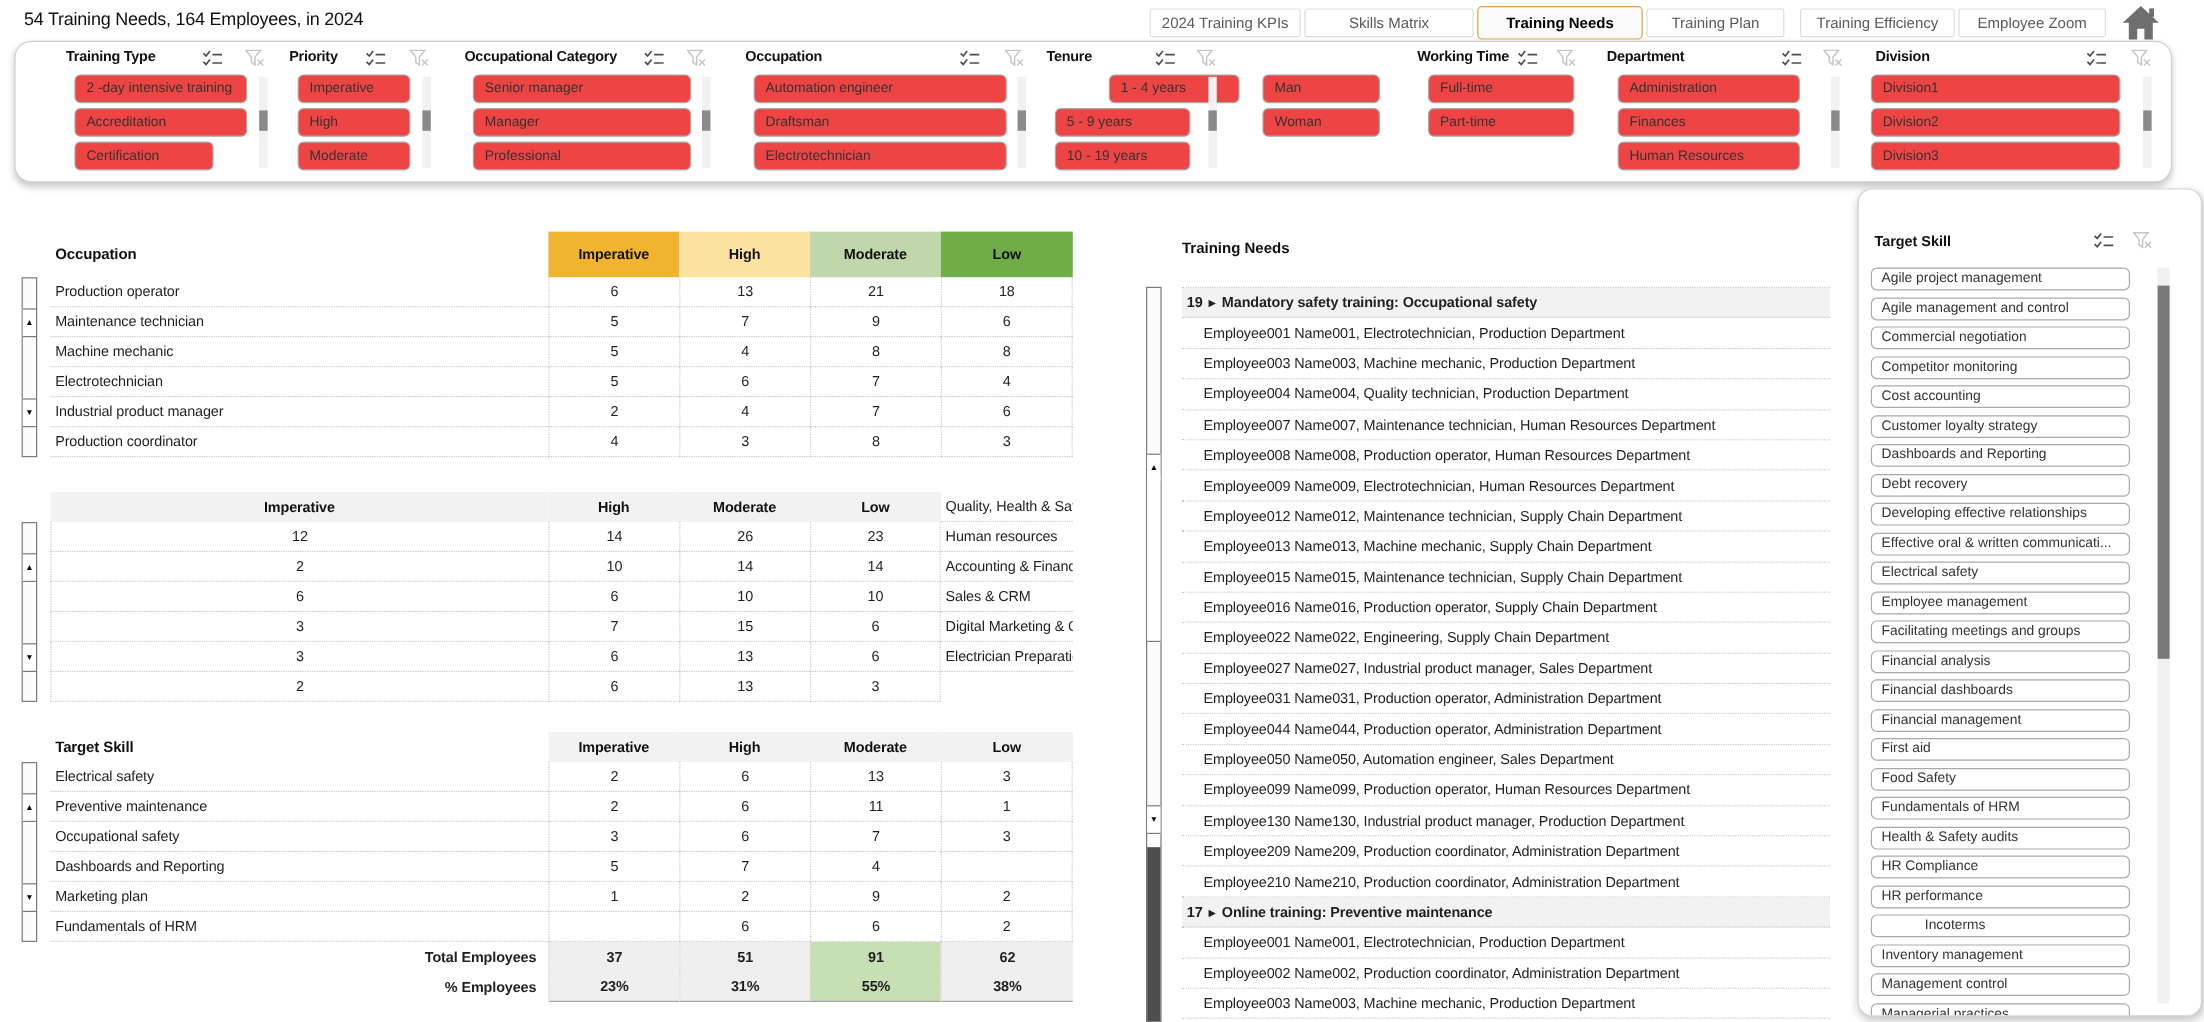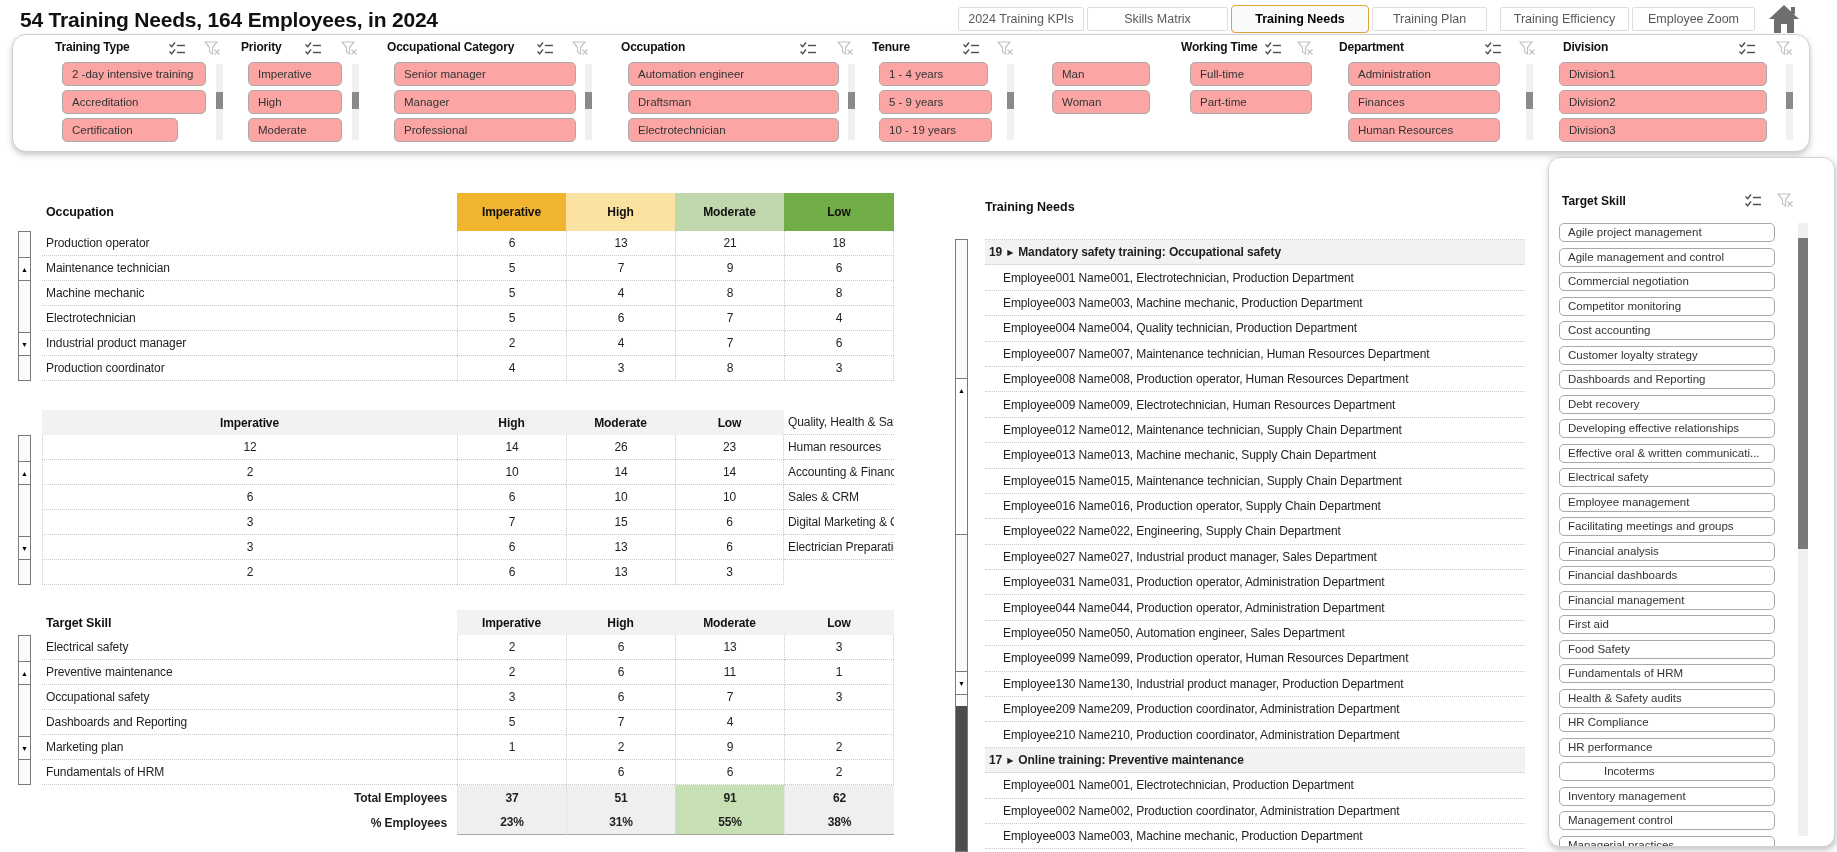--- a/index.html
+++ b/index.html
@@ -1,28 +1,28 @@
 <!DOCTYPE html>
 <html><head>
 <meta charset="utf-8">
 <style>
   html,body{margin:0;padding:0;background:#fff;}
   #app{position:relative;width:1837px;height:852px;background:#fff;overflow:hidden;
        font-family:"Liberation Sans","DejaVu Sans",sans-serif;color:#1f1f1f;}
   
-  .page-title{position:absolute;left:20px;top:8px;font-size:21px;font-weight:bold;color:#111;letter-spacing:-.2px;}
+  .page-title{position:absolute;left:20px;top:8px;font-size:15px;font-weight:normal;color:#111;letter-spacing:-.2px;}
   .tab{position:absolute;top:7px;height:24px;border:1px solid #DEDEDE;background:#fff;color:#595959;
        font-size:12.5px;display:flex;align-items:center;justify-content:center;border-radius:2px;cursor:pointer;box-sizing:border-box;}
   .tab.active{top:5px;height:28px;border:1.5px solid #E2A43B;border-radius:4px;background:#FAFAFA;color:#000;font-weight:bold;}
   .home{position:absolute;left:1768px;top:4px;width:32px;height:30px;cursor:pointer;}
   
   .filter-panel{position:absolute;left:12px;top:34px;width:1796px;height:116px;background:#fff;
        border:1px solid #CFCFCF;border-radius:14px;box-shadow:0 3px 6px rgba(0,0,0,.22);}
   .sl-title{position:absolute;top:40px;font-size:12px;font-weight:bold;color:#111;white-space:nowrap;letter-spacing:-.2px;}
-  .sl-item{position:absolute;height:24px;box-sizing:border-box;border:1px solid #A9A9A9;border-radius:5px;background:#fca5a5;
+  .sl-item{position:absolute;height:24px;box-sizing:border-box;border:1px solid #A9A9A9;border-radius:5px;background:#ef4444;
        font-size:11.5px;color:#333;line-height:22px;padding-left:9px;white-space:nowrap;overflow:hidden;cursor:pointer;}
   .sl-icon{position:absolute;top:41px;width:18px;height:16px;cursor:pointer;}
   .mini-track{position:absolute;top:64px;width:7px;height:76px;background:#F1F1F1;}
   .mini-thumb{position:absolute;top:28px;left:0;width:7px;height:17px;background:#8A8A8A;}
   
   .ptable{position:absolute;left:42px;width:852px;display:grid;grid-template-columns:415px 109px 109px 109px 110px;}
   .cell{font-size:12px;display:flex;align-items:center;box-sizing:border-box;letter-spacing:-.1px;}
   .h-label{font-weight:bold;font-size:12.5px;padding-left:4px;color:#111;}
   .h-val{font-weight:bold;justify-content:center;color:#111;}
   .c-label{padding-left:4px;border-bottom:1px dotted #C9C9C9;white-space:nowrap;overflow:hidden;}
@@ -174,21 +174,21 @@
             <line x1="9" y1="11.5" x2="17" y2="11.5"></line>
           </g>
         </svg></div>
       <div class="sl-icon" style="left: 997px;"><svg width="17" height="16" viewBox="0 0 17 16">
           <g stroke="#C4C4C4" stroke-width="1.2" fill="none">
             <polygon points="1,1 13,1 8.5,6.5 8.5,13 5.5,11 5.5,6.5"></polygon>
             <line x1="10.5" y1="8.5" x2="15.5" y2="13.5"></line>
             <line x1="15.5" y1="8.5" x2="10.5" y2="13.5"></line>
           </g>
         </svg></div>
-      <div class="sl-item" style="left: 879px; width: 109px; top: 62px;">1 - 4 years</div>
+      <div class="sl-item" style="left: 924px; width: 109px; top: 62px;">1 - 4 years</div>
       <div class="sl-item" style="left: 879px; width: 113px; top: 90px;">5 - 9 years</div>
       <div class="sl-item" style="left: 879px; width: 113px; top: 118px;">10 - 19 years</div>
       <div class="mini-track" style="left: 1007px;">
         <div class="mini-thumb"></div>
       </div>
       <div class="sl-item" style="left: 1052px; width: 98px; top: 62px;">Man</div>
       <div class="sl-item" style="left: 1052px; width: 98px; top: 90px;">Woman</div>
       <div class="sl-title" style="left: 1181px;">Working Time</div>
       <div class="sl-icon" style="left: 1264px;"><svg width="18" height="16" viewBox="0 0 18 16">
           <g stroke="#4D4D4D" stroke-width="1.4" fill="none">

